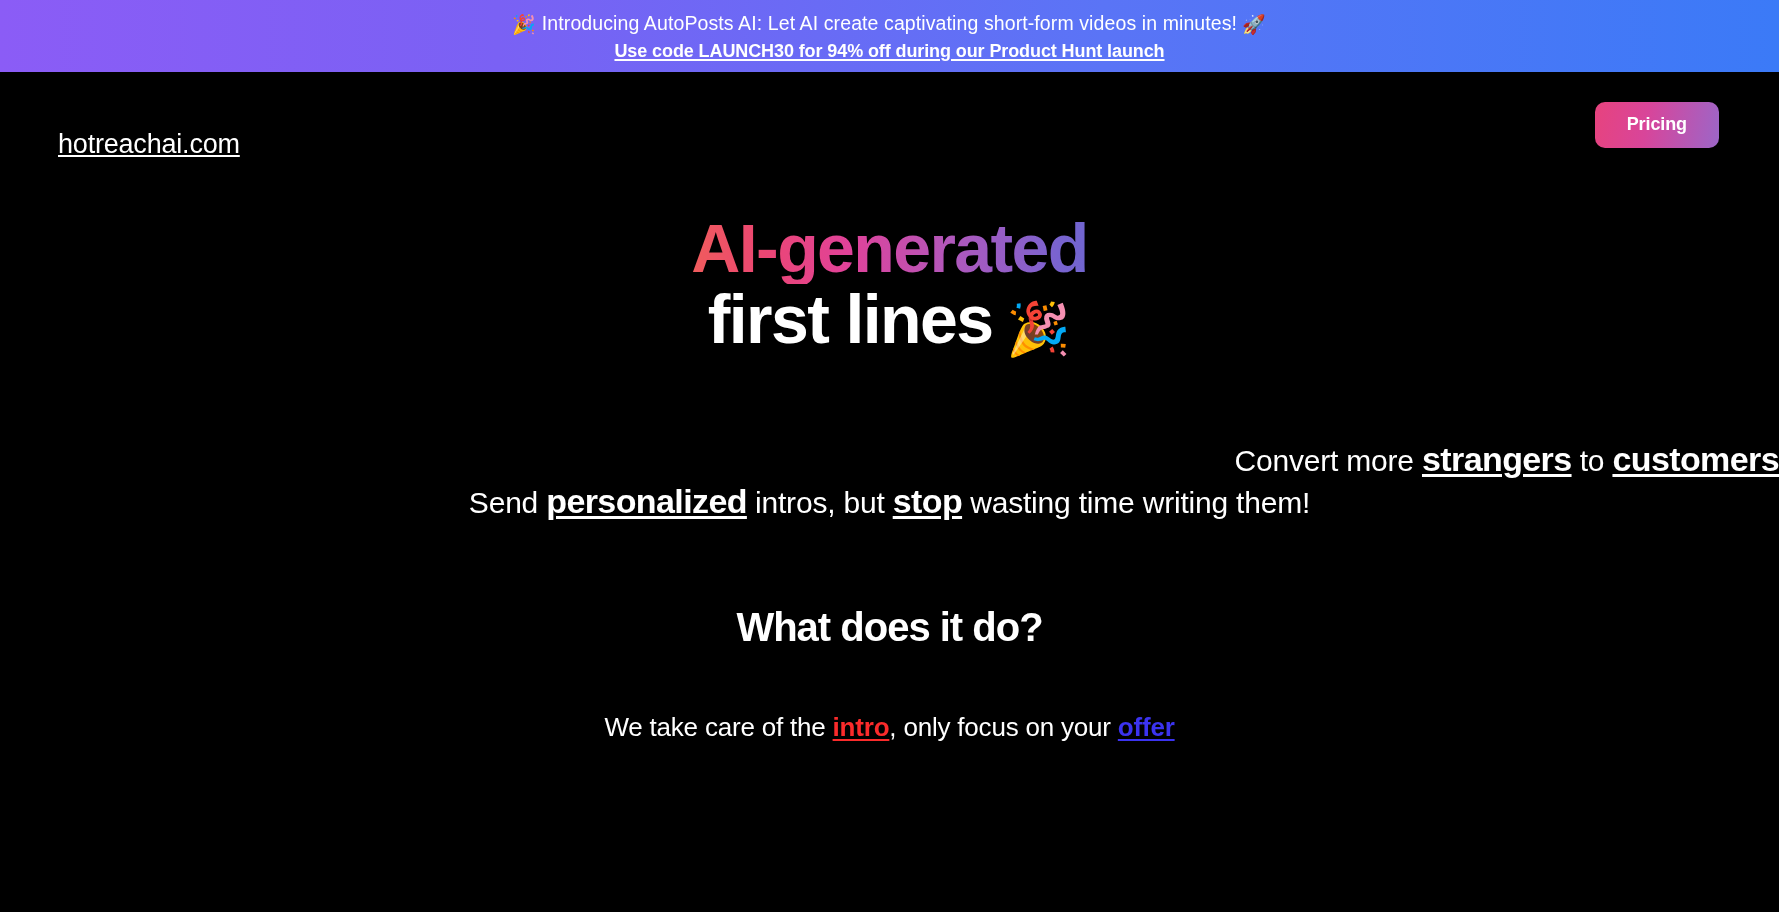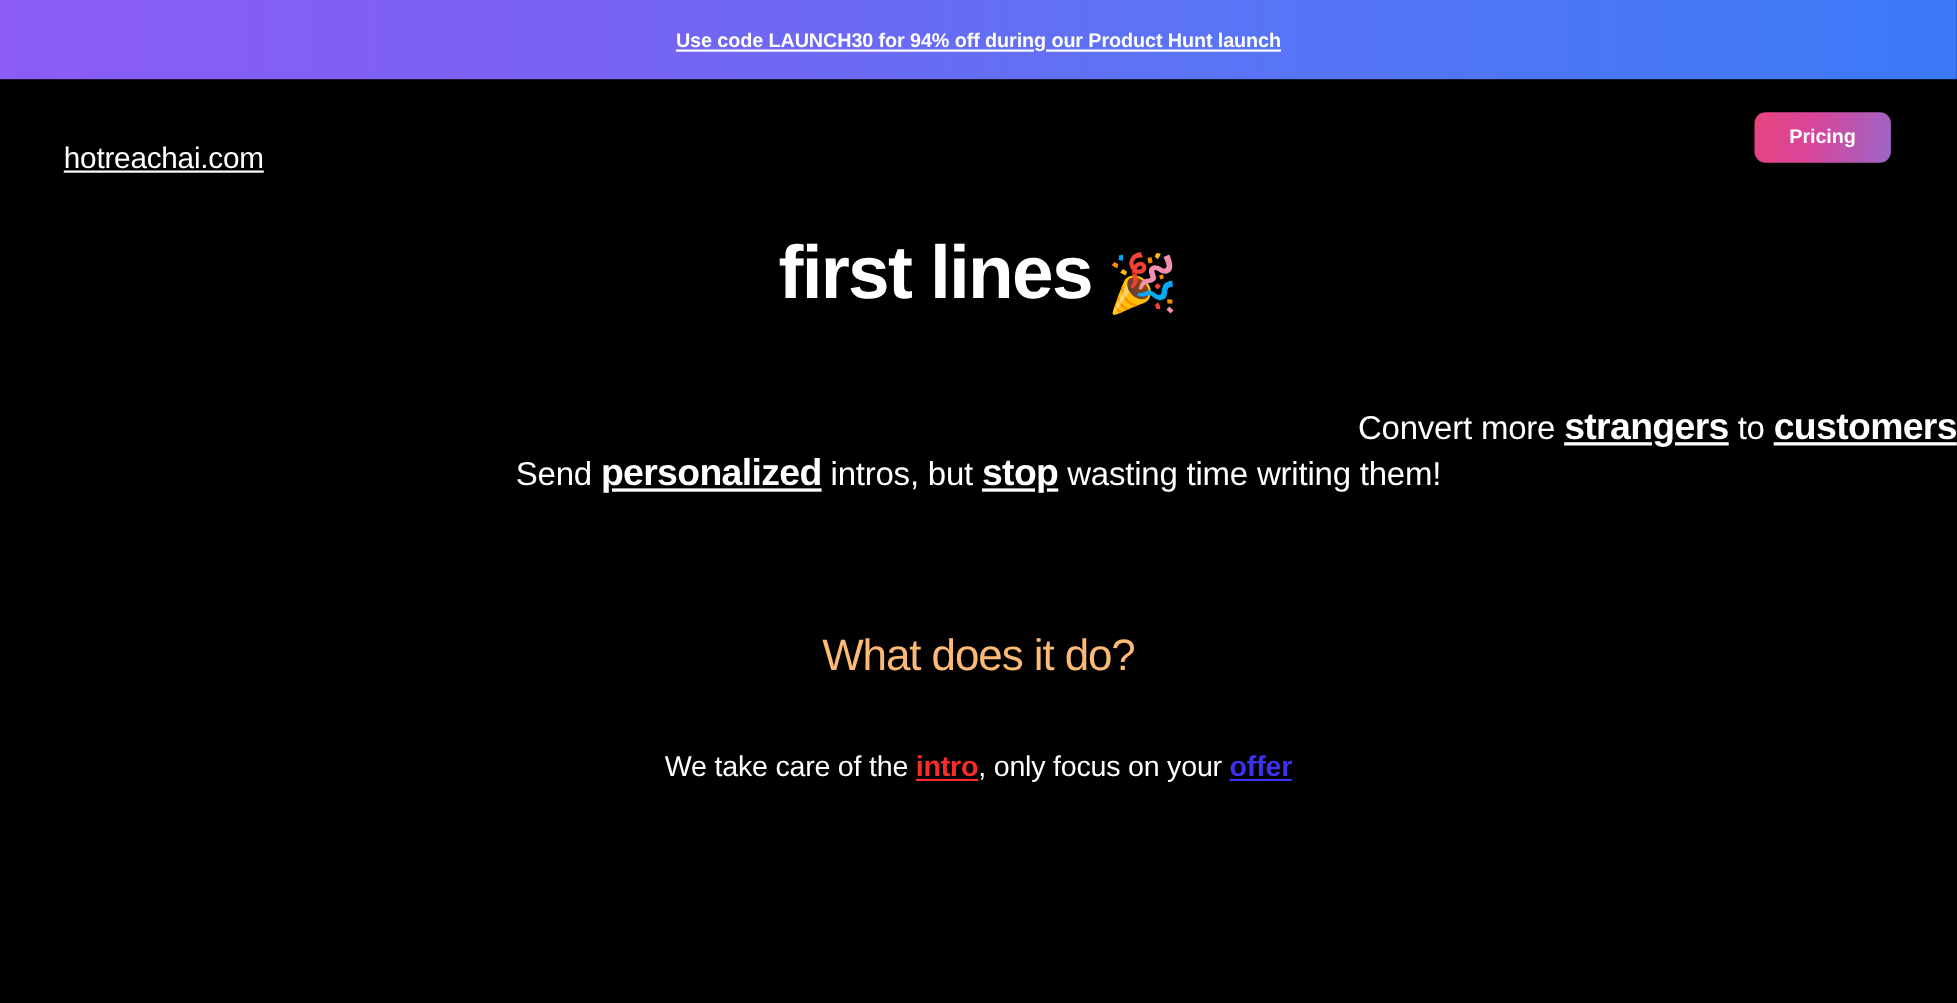--- a/index.html
+++ b/index.html
@@ -149,27 +149,27 @@
     font-weight: 800;
     font-size: 34px;
     text-decoration: underline;
     text-underline-offset: 3px;
     text-decoration-thickness: 3px;
     letter-spacing: -0.6px;
   }
 
   
   .section-heading {
-    margin-top: 120px;
+    margin-top: 80px;
     text-align: center;
     font-size: 40px;
     line-height: 48px;
-    font-weight: 400;
+    font-weight: 700;
     letter-spacing: -1px;
-    color: #fdba74;
+    color: #ffffff;
   }
 
   .section-body {
     margin-top: 58px;
     text-align: center;
     font-size: 26px;
     line-height: 36px;
     font-weight: 400;
     letter-spacing: -0.2px;
     color: #ffffff;
@@ -190,31 +190,39 @@
     text-underline-offset: 3px;
     text-decoration-thickness: 2px;
     cursor: pointer;
     margin-top: 31px;
   }
 </style>
 </head>
 <body>
 
 <div class="promo-banner">
+  <div class="promo-line-1">
+    <span class="promo-emoji">🎉</span>
+    <span>Introducing AutoPosts AI: Let AI create captivating short-form videos in minutes!</span>
+    <span class="promo-emoji">🚀</span>
+  </div>
   <a class="promo-line-2" href="#">Use code LAUNCH30 for 94% off during our Product Hunt launch</a>
 </div>
 
 <header class="site-header">
   <a class="brand-logo" href="#">hotreachai.com</a>
   <button class="pricing-button">Pricing</button>
 </header>
 
 <main>
   <section class="hero">
     <h1 class="hero-title">
+      <div>
+        <span class="gradient-words">AI-generated</span>
+      </div>
       <div>
         <span>first lines</span><span class="party-emoji">🎉</span>
       </div>
     </h1>
 
     <p class="hero-sub-1">
       <span>Convert more </span><span class="emph">strangers</span><span> to </span><span class="emph">customers</span>
     </p>
 
     <p class="hero-sub-2">

